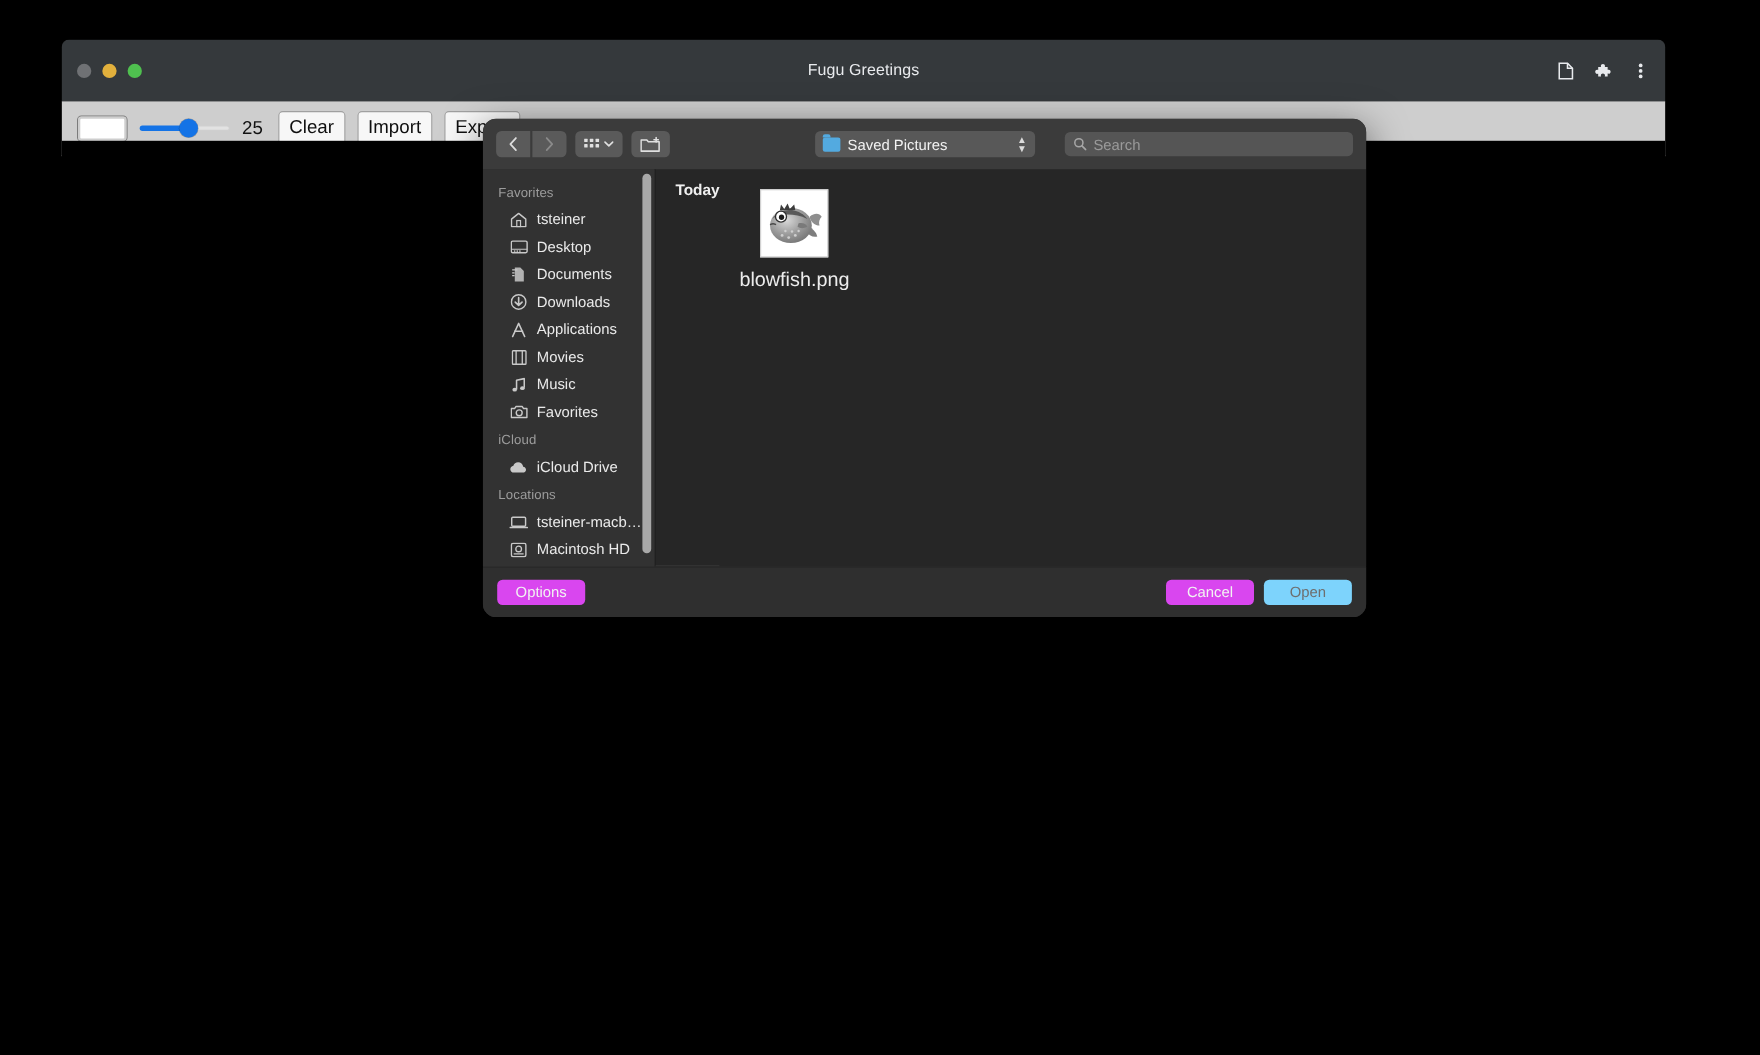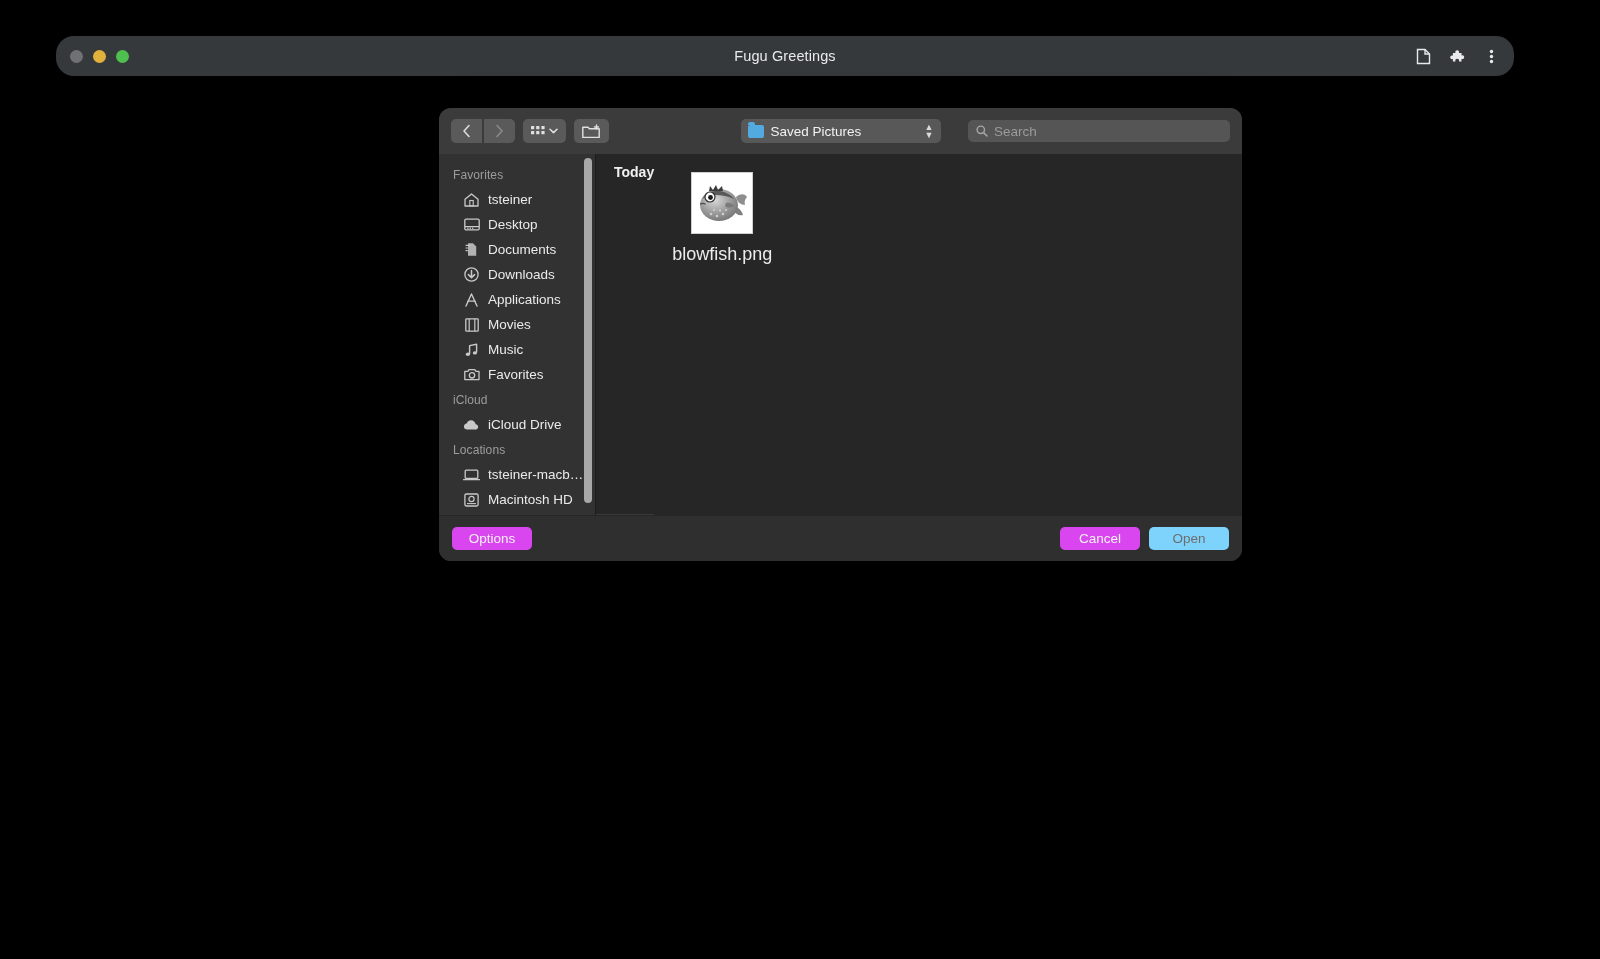--- a/index.html
+++ b/index.html
@@ -15,23 +15,23 @@
     position: absolute;
     left: 56px; top: 36px;
     width: 1458px; height: 829px;
     background: #000;
     border-radius: 7px;
     overflow: hidden;
   }
 
   .title-bar {
     position: relative;
-    height: 40px;
+    height: 56px;
     background: #35393c;
-    display: flex; align-items: center; border-radius: 18px;
+    display: flex; align-items: center;
   }
   .traffic-lights {
     position: absolute; left: 14px;
     display: flex; gap: 10px; align-items: center;
   }
   .light { width: 13px; height: 13px; border-radius: 50%; }
   .light.close { background: #6f7174; }
   .light.min   { background: #e2b03c; }
   .light.max   { background: #4fc04f; }
 
@@ -306,20 +306,35 @@
       <div class="tb-icon">
         <svg width="5" height="17" viewBox="0 0 5 17">
           <circle cx="2.5" cy="3.5" r="1.7" fill="#e8eaed"></circle>
           <circle cx="2.5" cy="8.5" r="1.7" fill="#e8eaed"></circle>
           <circle cx="2.5" cy="13.5" r="1.7" fill="#e8eaed"></circle>
         </svg>
       </div>
     </div>
   </div>
 
+  <div class="app-toolbar">
+    <div class="color-swatch"></div>
+
+    <div class="slider-wrap">
+      <div class="slider-track"></div>
+      <div class="slider-fill"></div>
+      <div class="slider-knob"></div>
+    </div>
+
+    <div class="slider-value">25</div>
+
+    <button class="tb-button">Clear</button>
+    <button class="tb-button">Import</button>
+    <button class="tb-button">Export</button>
+  </div>
 
   <div class="canvas-area"></div>
 
   <div class="file-dialog">
 
     <div class="dlg-titlebar">
       <div class="seg-group">
         <div class="seg-btn">
           <svg width="9" height="14" viewBox="0 0 9 14">
             <path d="M7 1.5L2 7l5 5.5" fill="none" stroke="currentColor" stroke-width="1.6" stroke-linecap="round" stroke-linejoin="round"></path>

